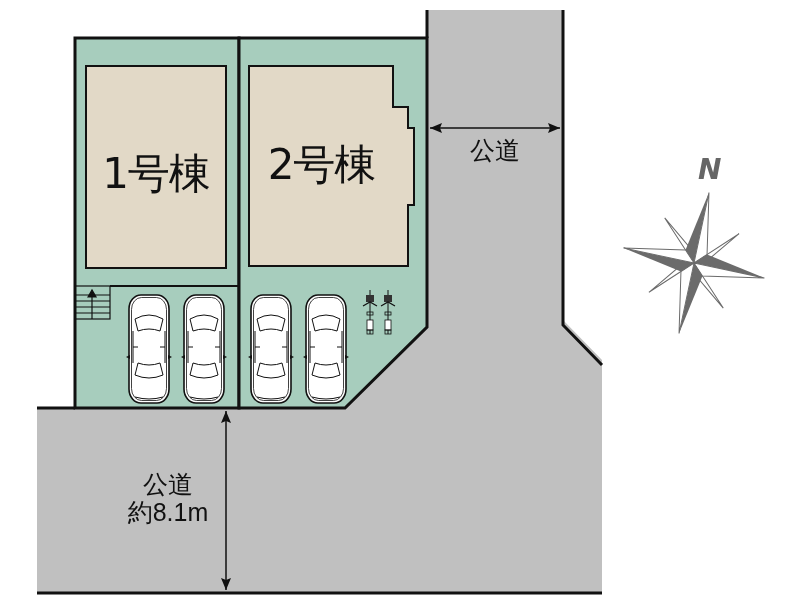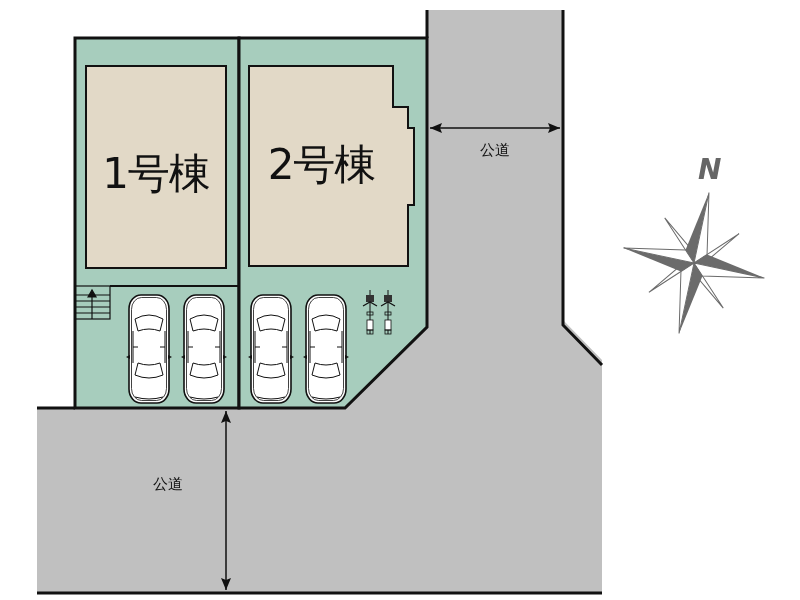--- a/index.html
+++ b/index.html
@@ -1,20 +1,20 @@
 <!DOCTYPE html>
 <html><head>
 <meta charset="utf-8">
 <style>
   html, body { margin: 0; padding: 0; background: #ffffff; }
   body { width: 800px; height: 600px; position: relative; overflow: hidden; font-family: "DejaVu Sans", sans-serif; }
   svg { position: absolute; left: 0; top: 0; }
   .label { position: absolute; color: #111; white-space: nowrap; text-align: center; }
   .building-label { font-size: 42px; font-weight: 500; letter-spacing: -1px; font-family: "DejaVu Sans", sans-serif; }
-  .road-label { font-size: 15px; line-height: 28px; font-family: Liberation Sans, sans-serif; }
+  .road-label { font-size: 25px; line-height: 28px; font-family: Liberation Sans, sans-serif; }
   .north-label { font-size: 28px; font-weight: bold; font-style: italic; color: #666; font-family: "DejaVu Sans", sans-serif; }
 </style>
 </head>
 <body>
 
 <svg width="800" height="600" viewBox="0 0 800 600">
 
   <polygon points="427,10 563,10 563,320 602,360 602,593 37,593 37,408 345,408 427,327" fill="#c0c0c0"></polygon>
 
   <polyline points="563,10 563,325 602,365" fill="none" stroke="#111" stroke-width="3"></polyline>
@@ -114,15 +114,16 @@
 
 <div class="label building-label" style="left:86px; top:146px; width:140px;">1号棟</div>
 <div class="label building-label" style="left:249px; top:137px; width:145px;">2号棟</div>
 
 <div class="label road-label" style="left:430px; top:136px; width:130px;">
   <div>公道</div>
 </div>
 
 <div class="label road-label" style="left:112px; top:470px; width:112px;">
   <div>公道</div>
+  <div>約8.1m</div>
 </div>
 
 <div class="label north-label" style="left:698px; top:153px;">N</div>
 
 </body></html>

